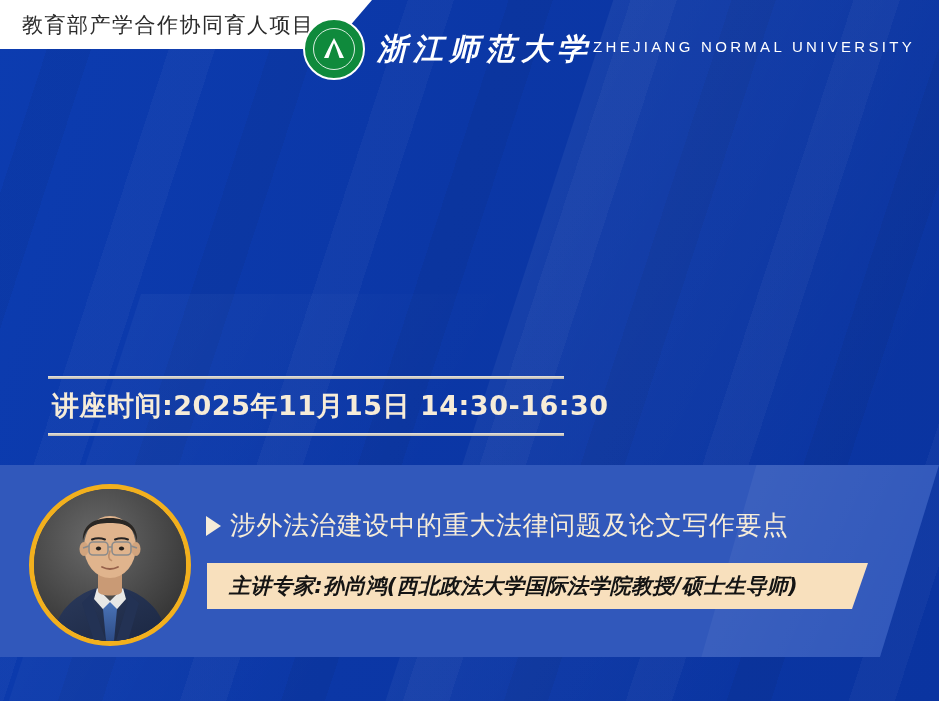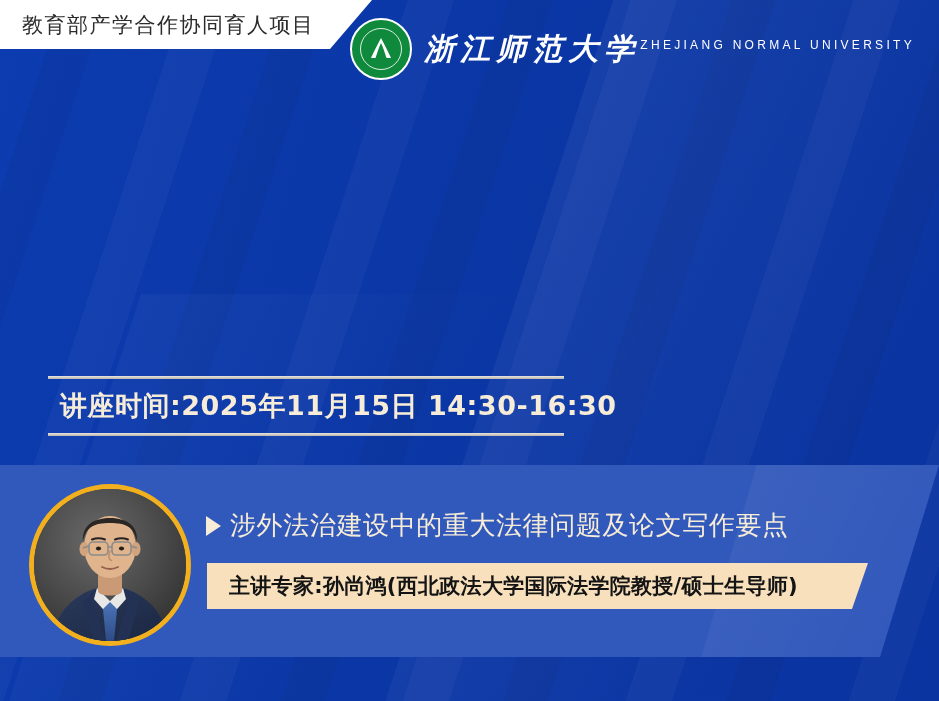--- a/index.html
+++ b/index.html
@@ -136,21 +136,21 @@
     font-family: "Liberation Serif", "DejaVu Serif", serif;
     font-size: 30px;
     font-weight: 700;
     font-style: italic;
     color: #ffffff;
     letter-spacing: 6px;
     white-space: nowrap;
   }
   .logo-en {
     margin-top: 5px;
-    font-size: 12px;
+    font-size: 15px;
     letter-spacing: 3.3px;
     color: #ffffff;
     white-space: nowrap;
   }
 
   
   .title-wrap {
     position: absolute;
     left: 52px;
     top: 110px;
@@ -185,21 +185,20 @@
     background: linear-gradient(180deg, #e9e6df 0%, #b9b5ae 100%);
   }
   .date-text {
     font-family: "DejaVu Sans", "Liberation Sans", sans-serif;
     font-size: 27px;
     font-weight: 700;
     color: #f6ecd8;
     letter-spacing: 0.5px;
     padding: 9px 2px 9px 4px;
     white-space: nowrap;
-    margin-left: 8px;
   }
 
   
   .band {
     position: absolute;
     left: 0;
     top: 465px;
     width: 939px;
     height: 192px;
     background: #3158BB;
@@ -274,20 +273,21 @@
     z-index: 5;
   }
   .speaker-text {
     margin-left: 22px;
     font-family: "DejaVu Sans", "Liberation Sans", sans-serif;
     font-size: 21px;
     font-weight: 700;
     color: #141414;
     letter-spacing: 0.3px;
     white-space: nowrap;
+    font-style: italic;
   }
 </style>
 </head>
 <body>
 
 <div id="poster">
 
   <div class="bg-base"></div>
   <div class="bg-diag-light"></div>
   <div class="bg-sweep"></div>

